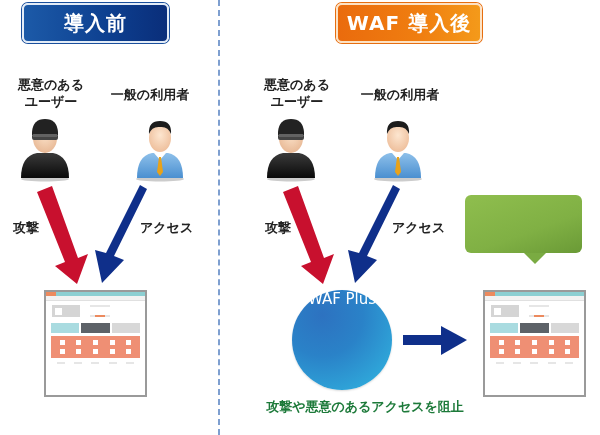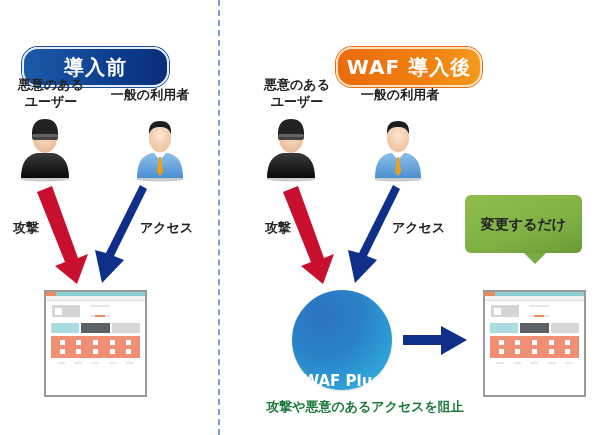--- a/index.html
+++ b/index.html
@@ -1,23 +1,23 @@
 <!DOCTYPE html>
 <html><head>
 <meta charset="utf-8">
 <style>
   html,body{margin:0;padding:0;background:#fff;}
   body{width:600px;height:435px;position:relative;overflow:hidden;font-family:"DejaVu Sans","Liberation Sans",sans-serif;color:#222;}
-  .header{position:absolute;top:3px;height:40px;border-radius:16px;color:#fff;font-weight:bold;font-size:20px;display:flex;align-items:center;justify-content:center;box-sizing:border-box;letter-spacing:1px;margin-top:44px;}
+  .header{position:absolute;top:3px;height:40px;border-radius:6px;color:#fff;font-weight:bold;font-size:20px;display:flex;align-items:center;justify-content:center;box-sizing:border-box;letter-spacing:1px;}
   .header.before{left:22px;width:147px;background:linear-gradient(90deg,#1c5aa8 0%,#0d3f8f 60%,#0a2e7a 100%);border:2px solid #e3ecf7;box-shadow:0 0 0 1px #1a4f9c;}
   .header.after{left:336px;width:146px;background:linear-gradient(90deg,#ea6b0d 0%,#f07f10 60%,#f49a1a 100%);border:2px solid #fde2c4;box-shadow:0 0 0 1px #e66e10;}
   .divider{position:absolute;left:218px;top:0;width:0;height:435px;border-left:2px dashed #7e9fd0;}
   .lbl{position:absolute;font-size:13px;font-weight:bold;color:#222;text-align:center;line-height:17px;white-space:nowrap;}
   .green{position:absolute;color:#1d7a3a;font-weight:bold;font-size:13px;text-align:center;line-height:18px;white-space:nowrap;}
-  .circle{position:absolute;left:292px;top:290px;width:100px;height:100px;border-radius:50%;background:radial-gradient(circle at 30% 25%,#2d72c0 0%,#2a82c8 40%,#2fa6d9 80%,#3ab4e0 100%);display:flex;align-items:flex-end;justify-content:center;color:#fff;font-weight:bold;font-size:15px;box-shadow:0 1px 2px rgba(0,0,0,.15);}
+  .circle{position:absolute;left:292px;top:290px;width:100px;height:100px;border-radius:50%;background:radial-gradient(circle at 30% 25%,#2d72c0 0%,#2a82c8 40%,#2fa6d9 80%,#3ab4e0 100%);display:flex;align-items:flex-start;justify-content:center;color:#fff;font-weight:normal;font-size:15px;box-shadow:0 1px 2px rgba(0,0,0,.15);}
   .bubble{position:absolute;left:465px;top:195px;width:117px;height:58px;border-radius:6px;background:linear-gradient(160deg,#8fbe4e 0%,#80b044 60%,#6a9a36 100%);color:#222;font-weight:bold;font-size:14px;text-align:center;line-height:19px;display:flex;flex-direction:column;justify-content:center;}
   .bubble-tail{position:absolute;left:524px;top:253px;width:0;height:0;border-left:11px solid transparent;border-right:11px solid transparent;border-top:11px solid #7aab42;}
   .site{position:absolute;background:#fff;border:2px solid #9a9a9a;box-sizing:border-box;overflow:hidden;}
   .site .topbar{height:4px;background:#8ccfd2;position:relative;}
   .site .topbar .tab{position:absolute;left:0;top:0;width:10px;height:4px;background:#ec8a5e;}
   .site .addr{height:4px;background:#f2f2f2;border-bottom:1px solid #e0e0e0;}
   .site .row1{display:flex;align-items:center;padding:4px 6px;gap:10px;}
   .site .r1box{width:28px;height:12px;background:#d5d5d5;display:flex;align-items:center;padding-left:3px;box-sizing:border-box;}
   .site .r1box i{display:block;width:7px;height:7px;background:#fff;}
   .site .r1txt{width:20px;height:8px;border-top:2px solid #e6e6e6;border-bottom:2px solid #e6e6e6;position:relative;}
@@ -170,21 +170,20 @@
 </svg>
 
 <div class="lbl" style="left:265px;top:219px;">攻撃</div>
 <div class="lbl" style="left:392px;top:219px;">アクセス</div>
 
 <div class="circle">
   <span>WAF Plus</span>
 </div>
 
 <div class="bubble">
-  <div>変更するだけ</div>
 </div>
 <div class="bubble-tail"></div>
 
 <div class="site" style="left:483px;top:290px;width:103px;height:107px;">
   <div class="topbar">
       <div class="tab"></div>
     </div>
   <div class="addr"></div>
   <div class="row1">
       <div class="r1box">

